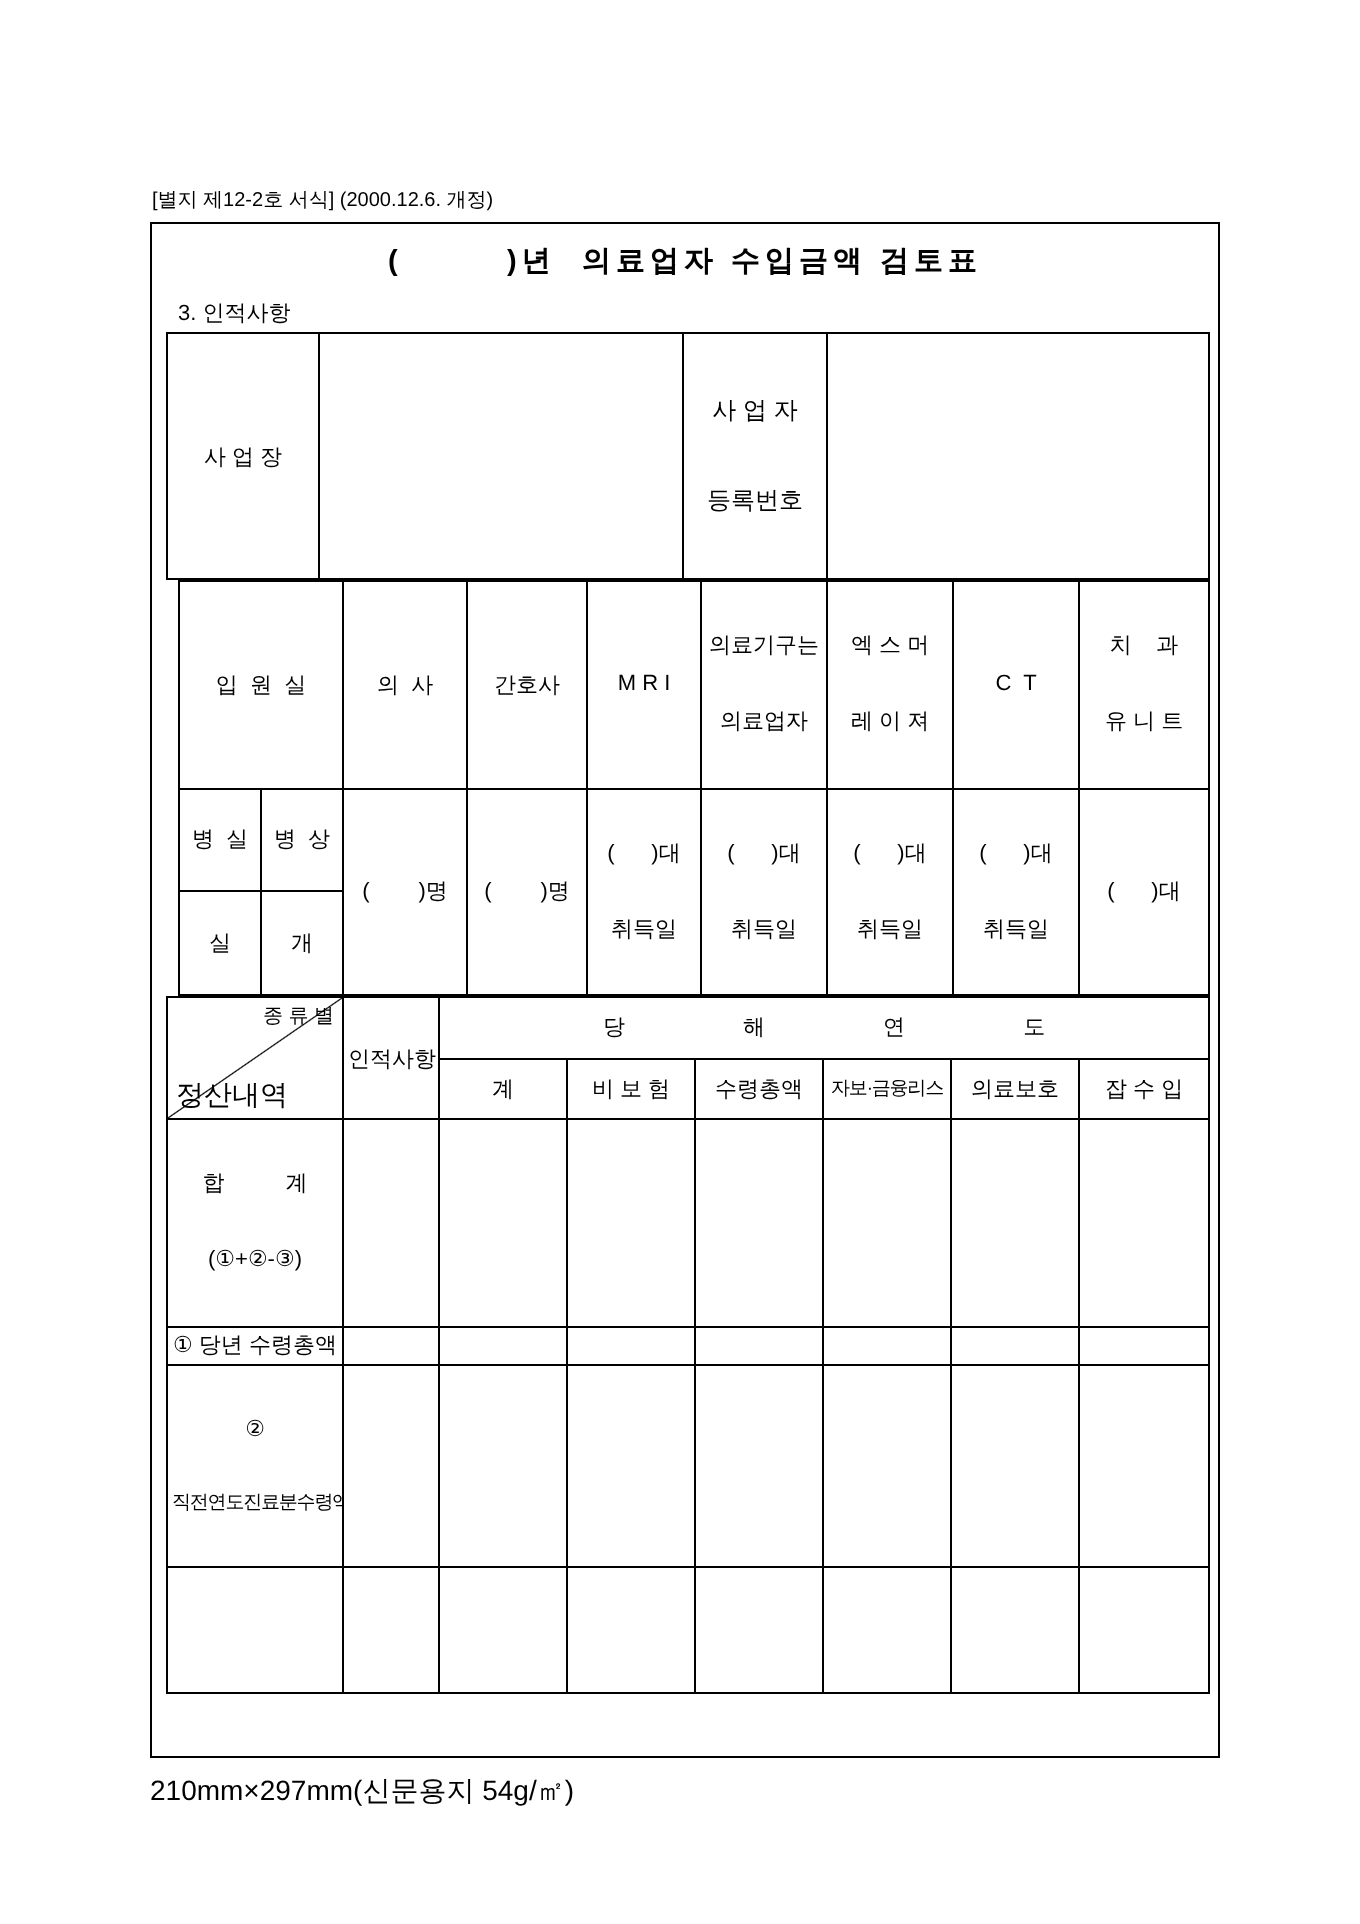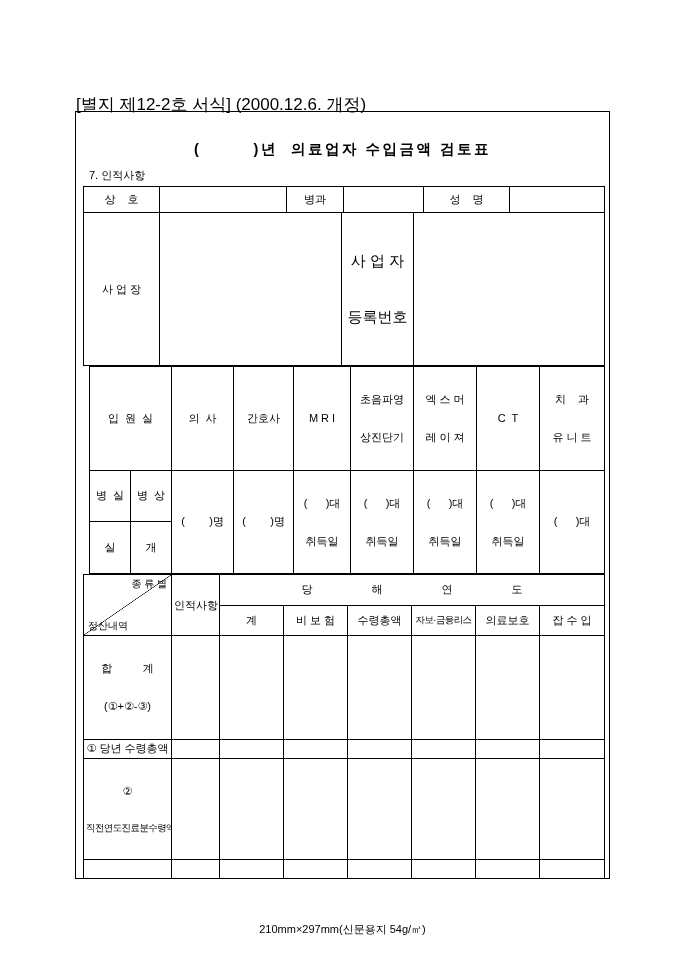--- a/index.html
+++ b/index.html
@@ -1,79 +1,59 @@
 <!DOCTYPE html>
 <html><head>
 <meta charset="utf-8">
 <style>
   * { margin:0; padding:0; box-sizing:border-box; }
   html,body { background:#fff; }
   body {
     width:680px; height:962px; position:relative;
     color:#000; font-family:"Liberation Sans","DejaVu Sans",sans-serif; font-size:11px;
   }
-  .form-ref { position:absolute; left:76px; top:93px; font-size:17px; }
+  .form-ref { position:absolute; left:76px; top:93px; font-size:10px; }
   .sheet {
     position:absolute; left:75px; top:111px; width:535px; height:768px;
     border:1.6px solid #000; padding:9px 7px 0 7px; overflow:hidden;
   }
-  .title { text-align:center; font-weight:bold; font-size:14.5px; letter-spacing:2.5px; margin-top:19px; white-space:pre; }
+  .title { text-align:center; font-weight:bold; font-size:14.5px; letter-spacing:2.5px; margin-top:0; white-space:pre; }
   .sec-heading { margin:9px 0 3px 6px; }
   .sec-row { display:flex; justify-content:space-between; margin:9px 0 2px 0; padding:0 2px 0 6px; }
   table { border-collapse:collapse; width:100%; table-layout:fixed; }
   .indent { width:calc(100% - 6px); margin-left:6px; }
   th,td {
     border:1px solid #000; font-weight:normal; font-size:11px;
     text-align:center; vertical-align:middle; white-space:pre; padding:1px 2px; overflow:hidden;
   }
   .t1b { margin-top:-1px; }
-  .small2 { font-size:15px; line-height:1.25; }
+  .small2 { font-size:12px; line-height:1.25; }
   .small2 span { display:block; }
   .mline span { display:block; line-height:1.3; }
   .tight { font-size:9.5px; letter-spacing:-0.6px; white-space:nowrap; }
   .spread { word-spacing:56px; }
   
   .diag { position:relative; padding:0;margin-top:13px; }
   .diag .bg { position:absolute; inset:0;
     background:linear-gradient(to bottom right, transparent calc(50% - 0.6px), #000 50%, transparent calc(50% + 0.6px)); }
   .diag .top { position:absolute; top:2px; right:4px; font-size:10px; }
-  .diag .bot { position:absolute; bottom:2px; left:4px; font-size:10px; }
+  .diag .bot { position:absolute; bottom:2px; left:4px; font-size:14px; }
   .note { text-align:center; font-size:10.5px; margin-top:4px; }
-  .paper-note { position:absolute; left:75px; top:922px; width:535px; text-align:center; font-size:11px; }
+  .paper-note { position:absolute; left:75px; top:887px; width:535px; text-align:left; font-size:14px; }
 </style>
 </head>
 <body>
 
 <div class="form-ref">[별지 제12-2호 서식] (2000.12.6. 개정)</div>
 
 <div class="sheet">
 
   <div class="title">(        )년  의료업자 수입금액 검토표</div>
 
-  <div class="sec-heading">7. 인적사항</div>
-  <table class="t1a">
-    <colgroup>
-        <col style="width:76px">
-        <col style="width:127px">
-        <col style="width:57px">
-        <col style="width:80px">
-        <col style="width:86px">
-        <col style="width:95px">
-      </colgroup>
-    <tbody>
-        <tr style="height:26px">
-      <td>상    호</td>
-      <td></td>
-      <td>병과</td>
-      <td></td>
-      <td>성    명</td>
-      <td></td>
-    </tr>
-  </tbody>
-    </table>
+  <div class="sec-heading">3. 인적사항</div>
   <table class="t1b">
     <colgroup>
         <col style="width:76px">
         <col style="width:182px">
         <col style="width:72px">
         <col style="width:191px">
       </colgroup>
     <tbody>
         <tr style="height:32px">
       <td>사 업 장</td>
@@ -99,22 +79,22 @@
         <col style="width:63px">
         <col style="width:65px">
       </colgroup>
     <tbody>
         <tr style="height:36px">
       <th colspan="2">입  원  실</th>
       <th>의  사</th>
       <th>간호사</th>
       <th>M R I</th>
       <th class="mline">
-        <span>초음파영</span>
-        <span>상진단기</span>
+        <span>의료기구는</span>
+        <span>의료업자</span>
       </th>
       <th class="mline">
         <span>엑 스 머</span>
         <span>레 이 져</span>
       </th>
       <th>C  T</th>
       <th class="mline">
         <span>치    과</span>
         <span>유 니 트</span>
       </th>

